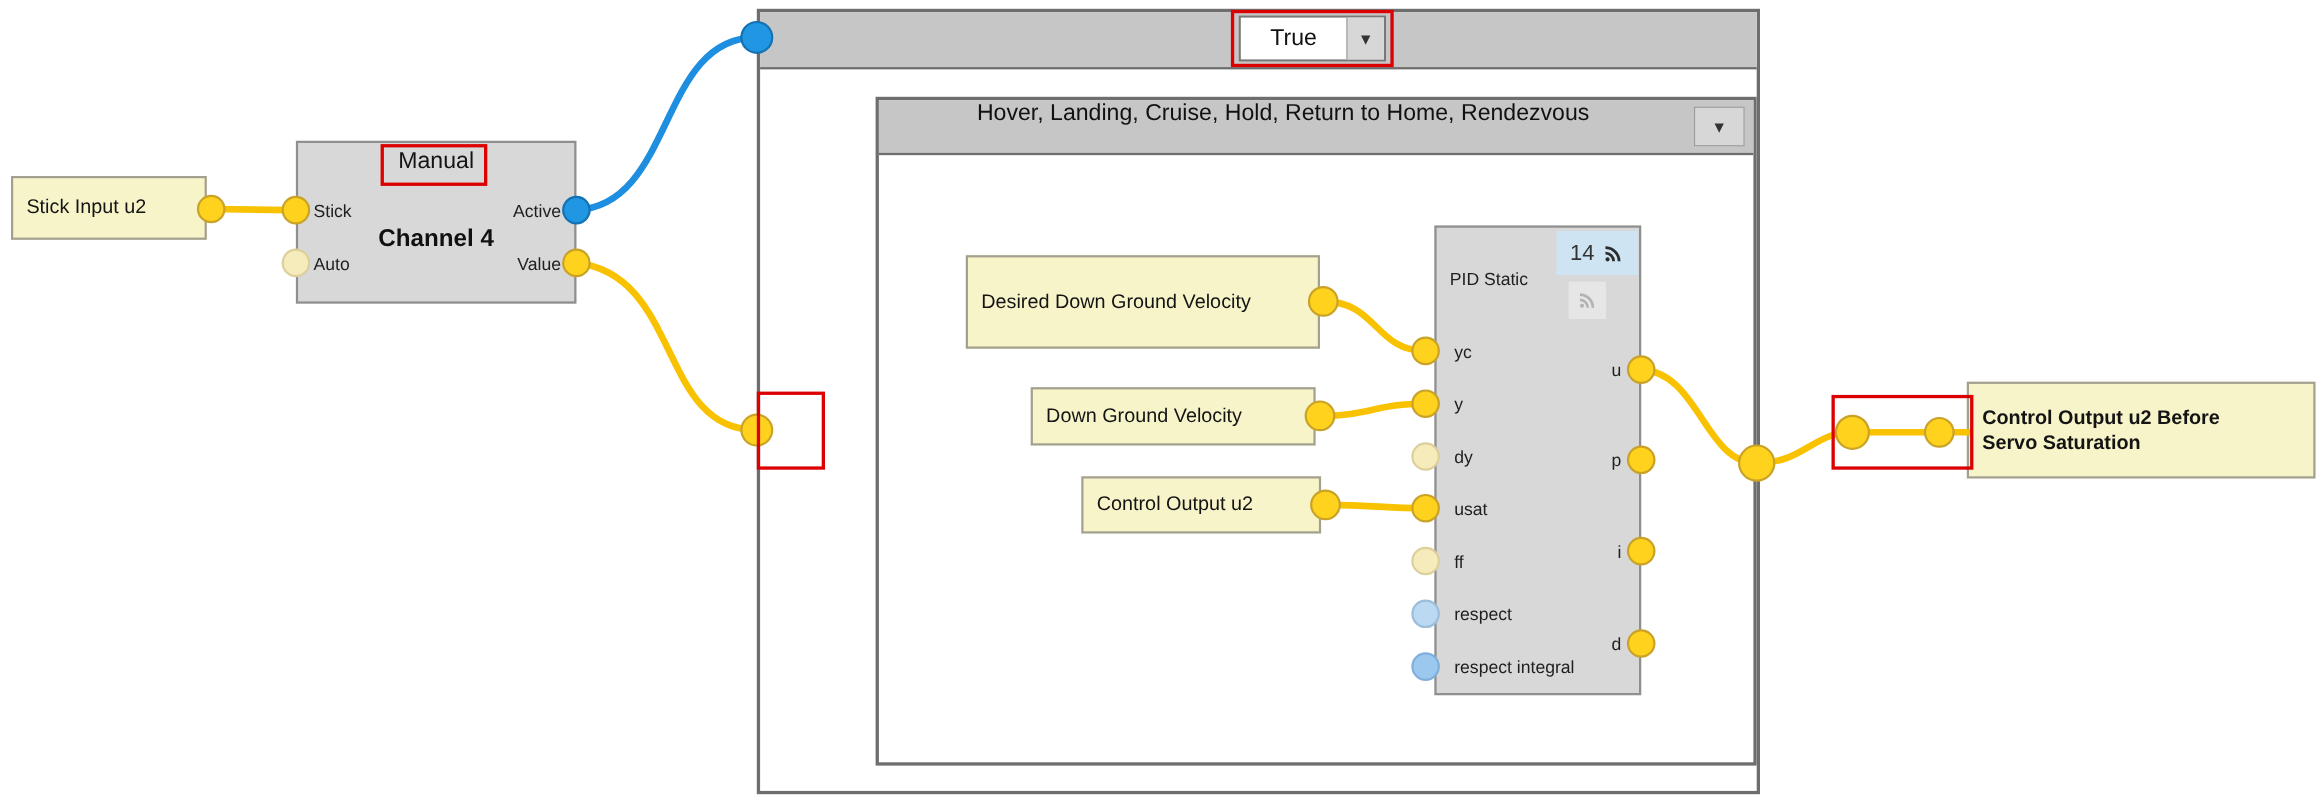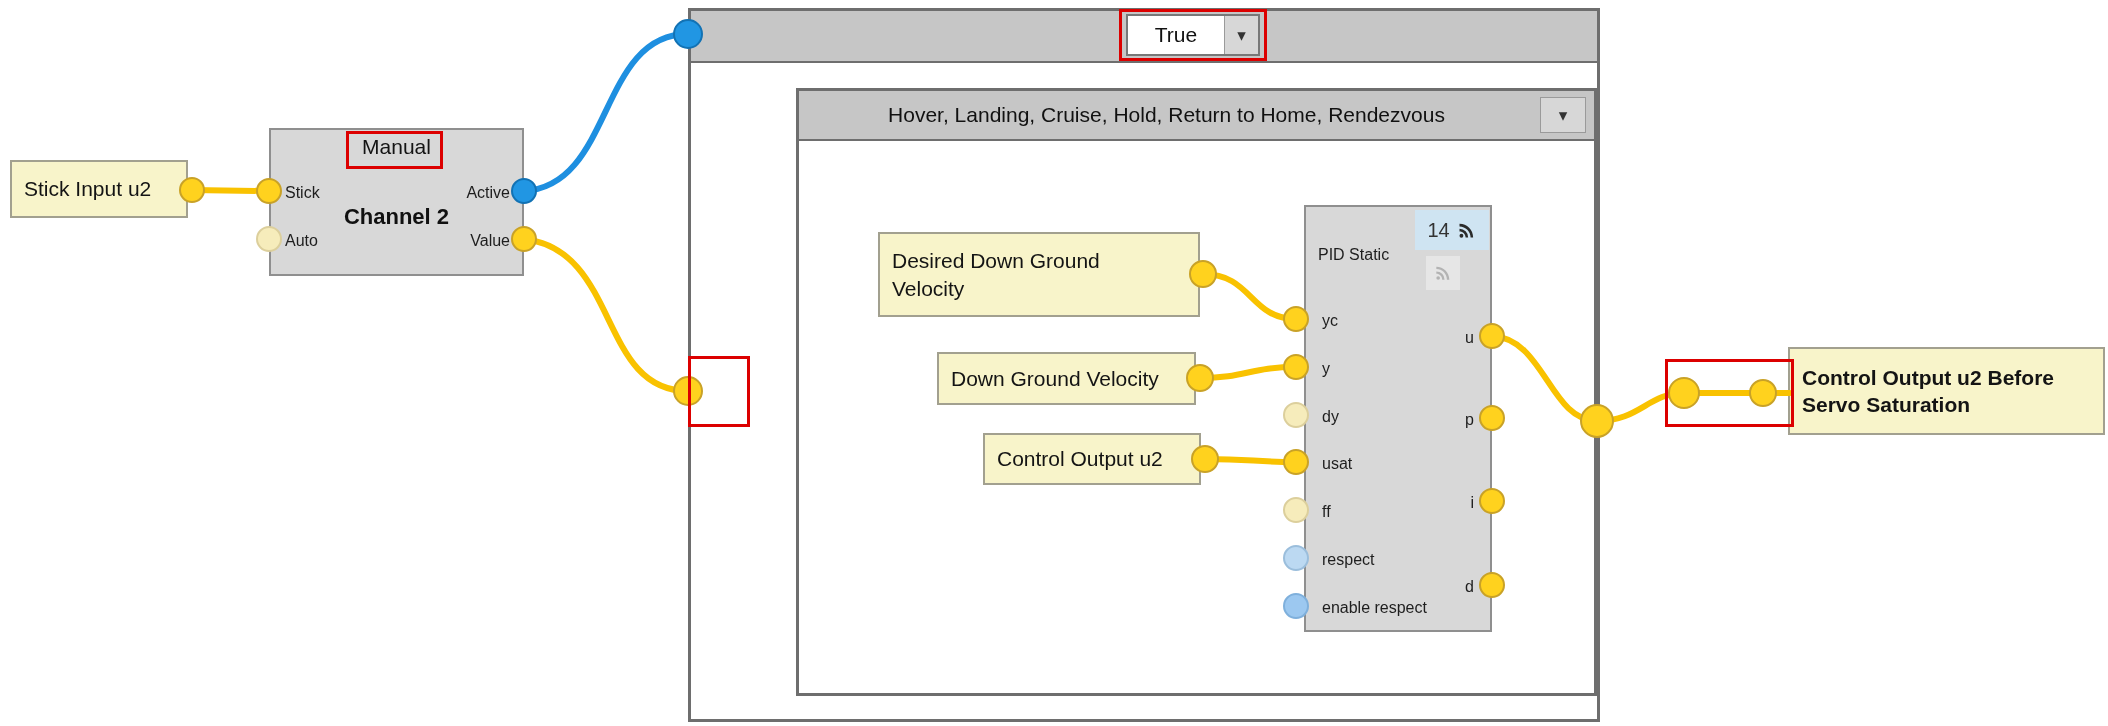--- a/index.html
+++ b/index.html
@@ -1,26 +1,26 @@
 <!DOCTYPE html>
 <html style="--wire-yellow: #F9C200; --wire-blue: #1E8FE0; --highlight-red: #DC0000; --node-fill: #D8D8D8; --header-fill: #C6C6C6; --label-fill: #F8F4CA; --port-yellow: #FFD21E; --port-pale: #F6ECBB; --port-blue: #2196E3; --port-lightblue: #BCD9F2; --port-midblue: #9CC8F0; --badge-fill: #CFE4F2;"><head>
 <meta charset="utf-8">
 <style>
   *{box-sizing:border-box;margin:0;padding:0;}
   body{font-family:"Liberation Sans",sans-serif;background:#ffffff;}
   #canvas{position:relative;width:2108px;height:726px;background:#fff;overflow:hidden;padding-left:24px;}
 
   .frame{position:absolute;border:3px solid #6E6E6E;background:#fff;}
   .bar{position:absolute;left:0;top:0;right:0;background:var(--header-fill,#C6C6C6);
-       border-bottom:2px solid #6E6E6E;display:flex;align-items:center;justify-content:center;}
+       border-bottom:2px solid #6E6E6E;display:flex;align-items:flex-start;justify-content:center;}
 
   .gnode{position:absolute;background:var(--node-fill,#D8D8D8);border:2px solid #8F8F8F;}
 
   .ybox{position:absolute;background:var(--label-fill,#F8F4CA);border:2px solid #A2A08F;
-        display:flex;align-items:center;padding:0 12px;font-size:21px;color:#141414;}
+        display:flex;align-items:center;padding:0 12px;font-size:18px;color:#141414;}
   .ybox .txt{line-height:1.3;}
 
   .port{position:absolute;border-radius:50%;}
   .port.yellow{background:var(--port-yellow,#FFD21E);border:2px solid #C9A227;}
   .port.pale{background:var(--port-pale,#F6ECBB);border:2px solid #DCCF9C;}
   .port.blue{background:var(--port-blue,#2196E3);border:2px solid #1272B4;}
   .port.lightblue{background:var(--port-lightblue,#BCD9F2);border:2px solid #9BBEDC;}
   .port.midblue{background:var(--port-midblue,#9CC8F0);border:2px solid #7FB0DC;}
 
   .hl{position:absolute;border:3px solid var(--highlight-red,#DC0000);background:transparent;}
@@ -70,21 +70,21 @@
       </div>
     </div>
   </div>
 
   <div class="ybox" style="left:10px;top:160px;width:178px;height:58px;">
     <span class="txt">Stick Input u2</span>
   </div>
 
   <div class="gnode" style="left:269px;top:128px;width:255px;height:148px;">
     <div class="ch-mode">Manual</div>
-    <div class="ch-title">Channel 2</div>
+    <div class="ch-title">Channel 4</div>
     <div class="plabel" style="left:14px;top:63px;">Stick</div>
     <div class="plabel" style="left:14px;top:111px;">Auto</div>
     <div class="plabel" style="right:12px;top:63px;">Active</div>
     <div class="plabel" style="right:12px;top:111px;text-align:right;">Value</div>
   </div>
 
   <div class="ybox" style="left:937px;top:352px;width:259px;height:53px;">
     <span class="txt">Down Ground Velocity</span>
   </div>
   <div class="ybox" style="left:878px;top:232px;width:322px;height:85px;">
@@ -110,21 +110,21 @@
           <path fill="currentColor" d="M6.2 20.2a2.2 2.2 0 1 1 0-4.4 2.2 2.2 0 0 1 0 4.4zM4 10.1v2.9c3.9 0 7 3.1 7 7h2.9A9.9 9.9 0 0 0 4 10.1zM4 4.4v2.9c7 0 12.7 5.7 12.7 12.7h2.9C19.6 11.4 12.6 4.4 4 4.4z"></path>
         </svg>
     </div>
 
     <div class="plabel" style="left:16px;top:114px;">yc</div>
     <div class="plabel" style="left:16px;top:162px;">y</div>
     <div class="plabel" style="left:16px;top:210px;">dy</div>
     <div class="plabel" style="left:16px;top:257px;">usat</div>
     <div class="plabel" style="left:16px;top:305px;">ff</div>
     <div class="plabel" style="left:16px;top:353px;">respect</div>
-    <div class="plabel" style="left:16px;top:401px;">enable respect</div>
+    <div class="plabel" style="left:16px;top:401px;">respect integral</div>
 
     <div class="plabel" style="right:16px;top:131px;">u</div>
     <div class="plabel" style="right:16px;top:213px;">p</div>
     <div class="plabel" style="right:16px;top:296px;">i</div>
     <div class="plabel" style="right:16px;top:380px;">d</div>
   </div>
 
   <div class="ybox" style="left:1788px;top:347px;width:317px;height:88px;font-weight:bold;">
     <span class="txt" style="max-width:262px;">Control Output u2 Before Servo Saturation</span>
   </div>

